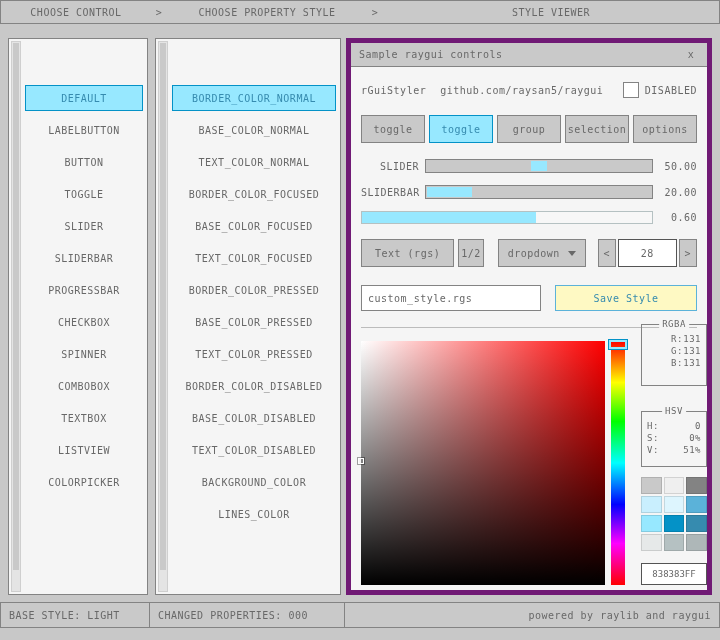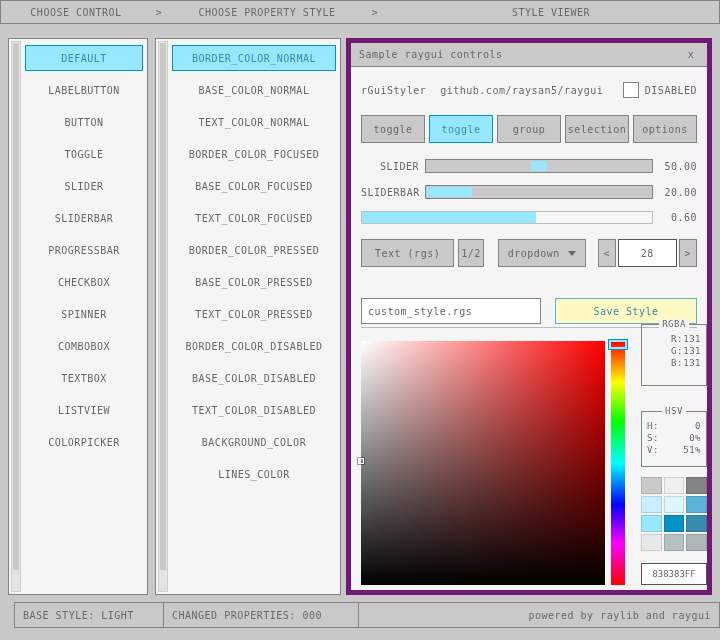--- a/index.html
+++ b/index.html
@@ -38,21 +38,21 @@
     position:absolute; left:2px; top:2px; bottom:2px; width:10px;
     background:#e4e4e4; border:1px solid #cfcfcf;
   }
   .sbthumb { position:absolute; left:1px; top:1px; width:6px; height:96%; background:#c9c9c9; }
   .items { position:absolute; left:16px; right:4px; top:6px; }
   .li {
     height:26px; margin-bottom:6px;
     display:flex; align-items:center; justify-content:center;
     color:#686868; border:1px solid transparent; cursor:default;
   }
-  .li.selected { background:#97e8ff; border:1px solid #0492c7; color:#368baf; }
+  .li.selected { background:#97e8ff; border:1px solid #0492c7; color:#368baf;margin-top:40px; }
 
   
   .window {
     position:absolute; left:346px; top:38px; width:366px; height:557px;
     background:#f5f5f5; border:5px solid #701a75;
   }
   .titlebar {
     position:absolute; left:0; top:0; right:0; height:24px;
     background:#c9c9c9; border-bottom:1px solid #838383;
     display:flex; align-items:center; padding:0 8px;
@@ -96,21 +96,21 @@
   .btn-text { width:102px; margin-right:4px; }
   .btn-half { width:28px; margin-right:14px; }
   .dropdown { width:96px; margin-right:12px; gap:8px; }
   .arrow-down { width:0; height:0; border-left:4px solid transparent; border-right:4px solid transparent; border-top:5px solid #686868; }
   .btn-dec, .btn-inc { width:20px; }
   .valuebox {
     width:64px; height:28px; margin:0 2px; background:#ffffff; border:1px solid #545454;
     display:flex; align-items:center; justify-content:center;
   }
 
-  .row-save { top:218px; height:26px;margin-top:13px; }
+  .row-save { top:218px; height:26px; }
   .textbox {
     width:180px; height:26px; background:#ffffff; border:1px solid #838383;
     display:flex; align-items:center; padding:0 6px; margin-right:14px;
   }
   .savebtn {
     flex:1; height:26px; background:#fef9c3; border:1px solid #5bb2d9; color:#368baf;
     display:flex; align-items:center; justify-content:center;
   }
 
   .divider { position:absolute; left:10px; right:10px; top:260px; height:1px; background:#bcbcbc; }
@@ -146,21 +146,21 @@
   }
   .swatch { height:17px; border:1px solid rgba(0,0,0,.12); }
 
   .hexbox {
     position:absolute; left:290px; top:496px; width:66px; height:22px;
     background:#ffffff; border:1px solid #545454;
     display:flex; align-items:center; justify-content:center; font-size:9px; letter-spacing:0;
   }
 
   
-  .statusbar { position:absolute; left:0; top:602px; width:720px; height:26px; display:flex;padding-left:14px; }
+  .statusbar { position:absolute; left:0; top:602px; width:720px; height:26px; display:flex; }
   .statusbar .sseg {
     height:100%; background:#c9c9c9; border:1px solid #838383;
     display:flex; align-items:center; padding:0 8px;
   }
   .sseg.a { width:150px; }
   .sseg.b { width:196px; margin-left:-1px; }
   .sseg.c { flex:1; margin-left:-1px; justify-content:flex-end; }
 </style>
 </head>
 <body>

